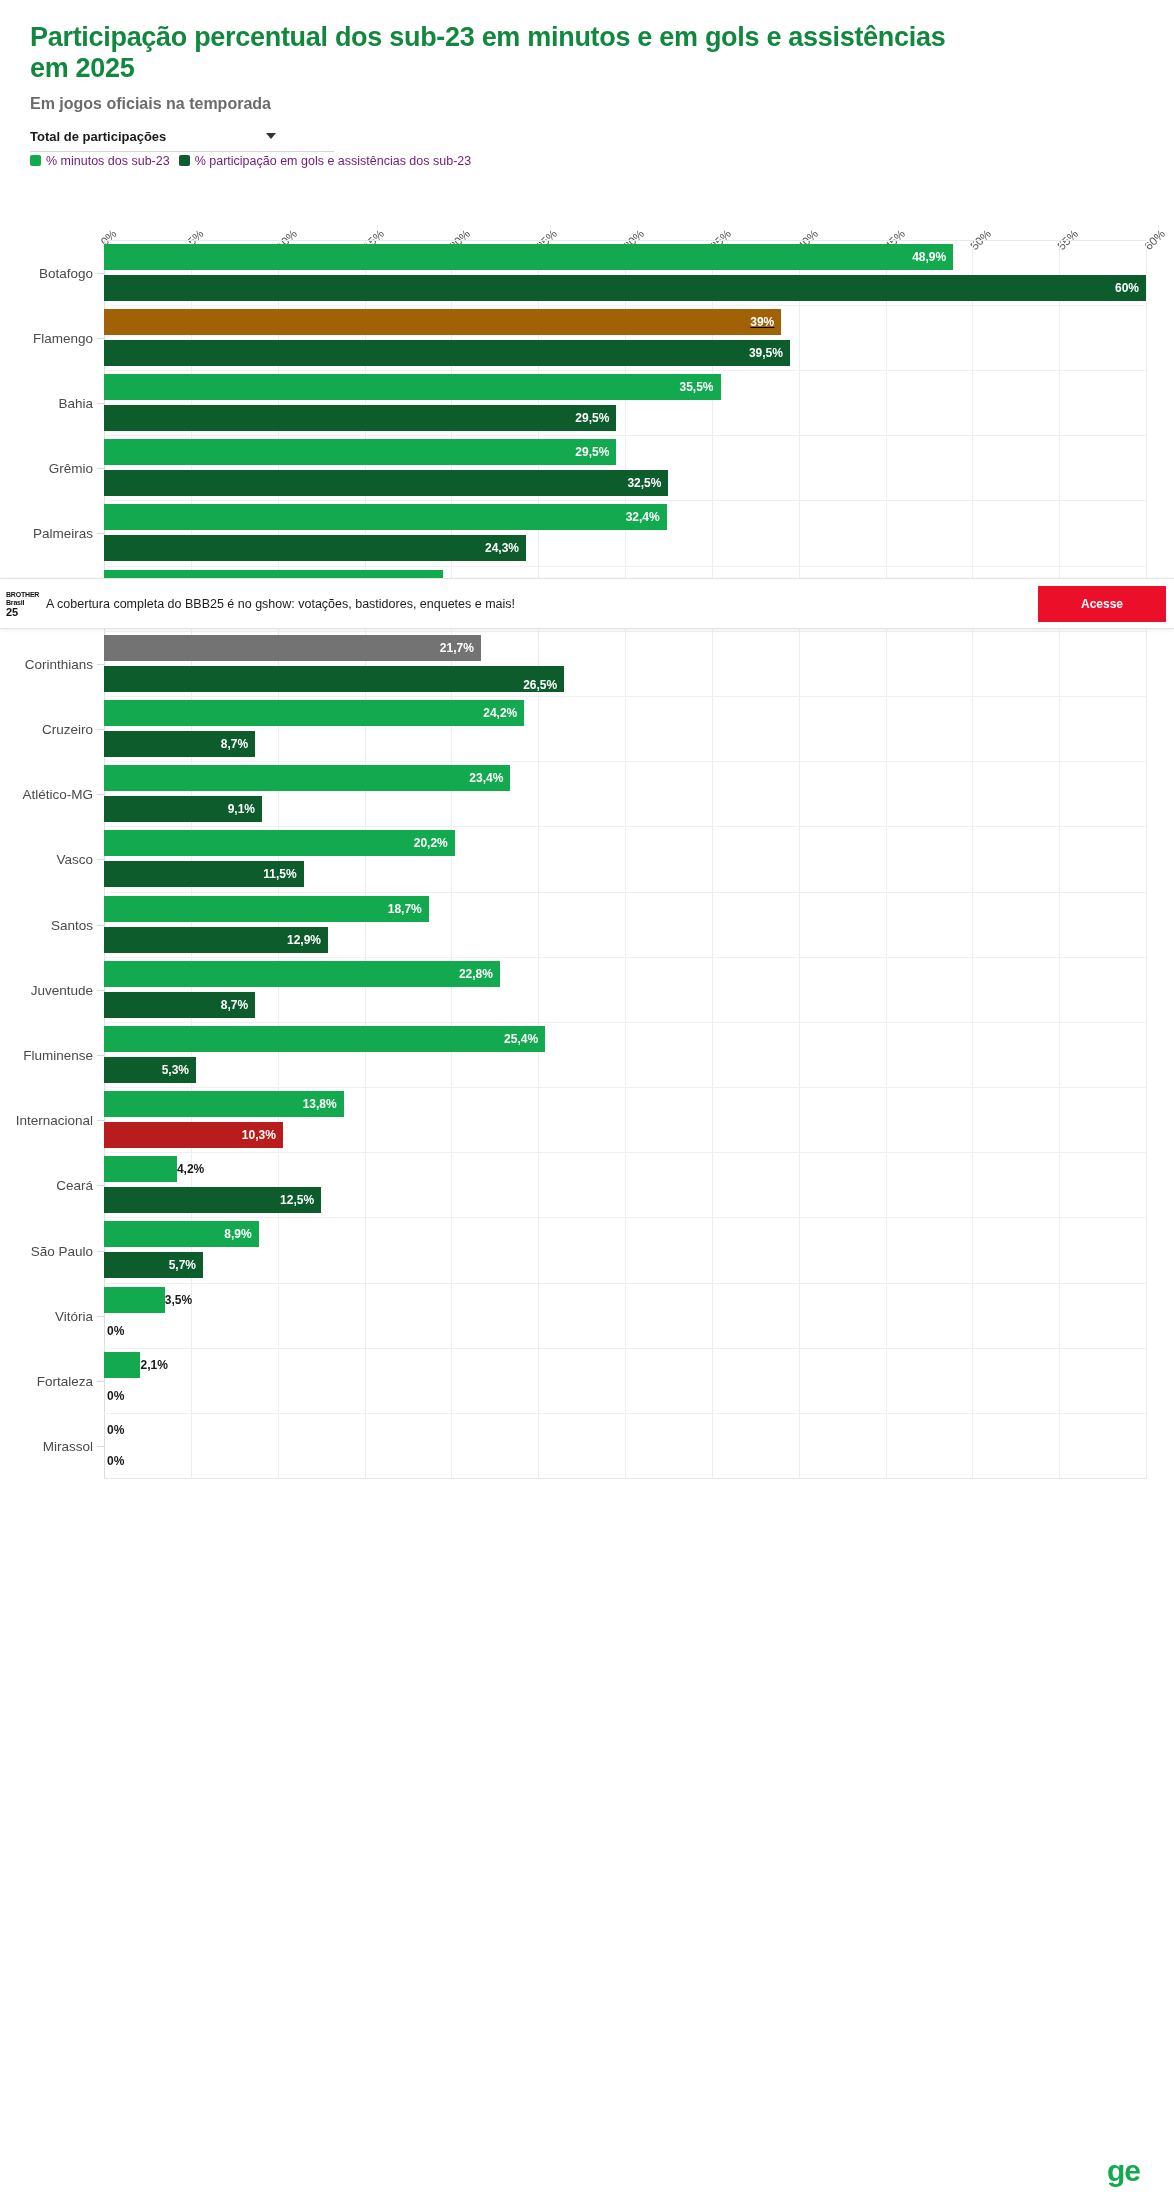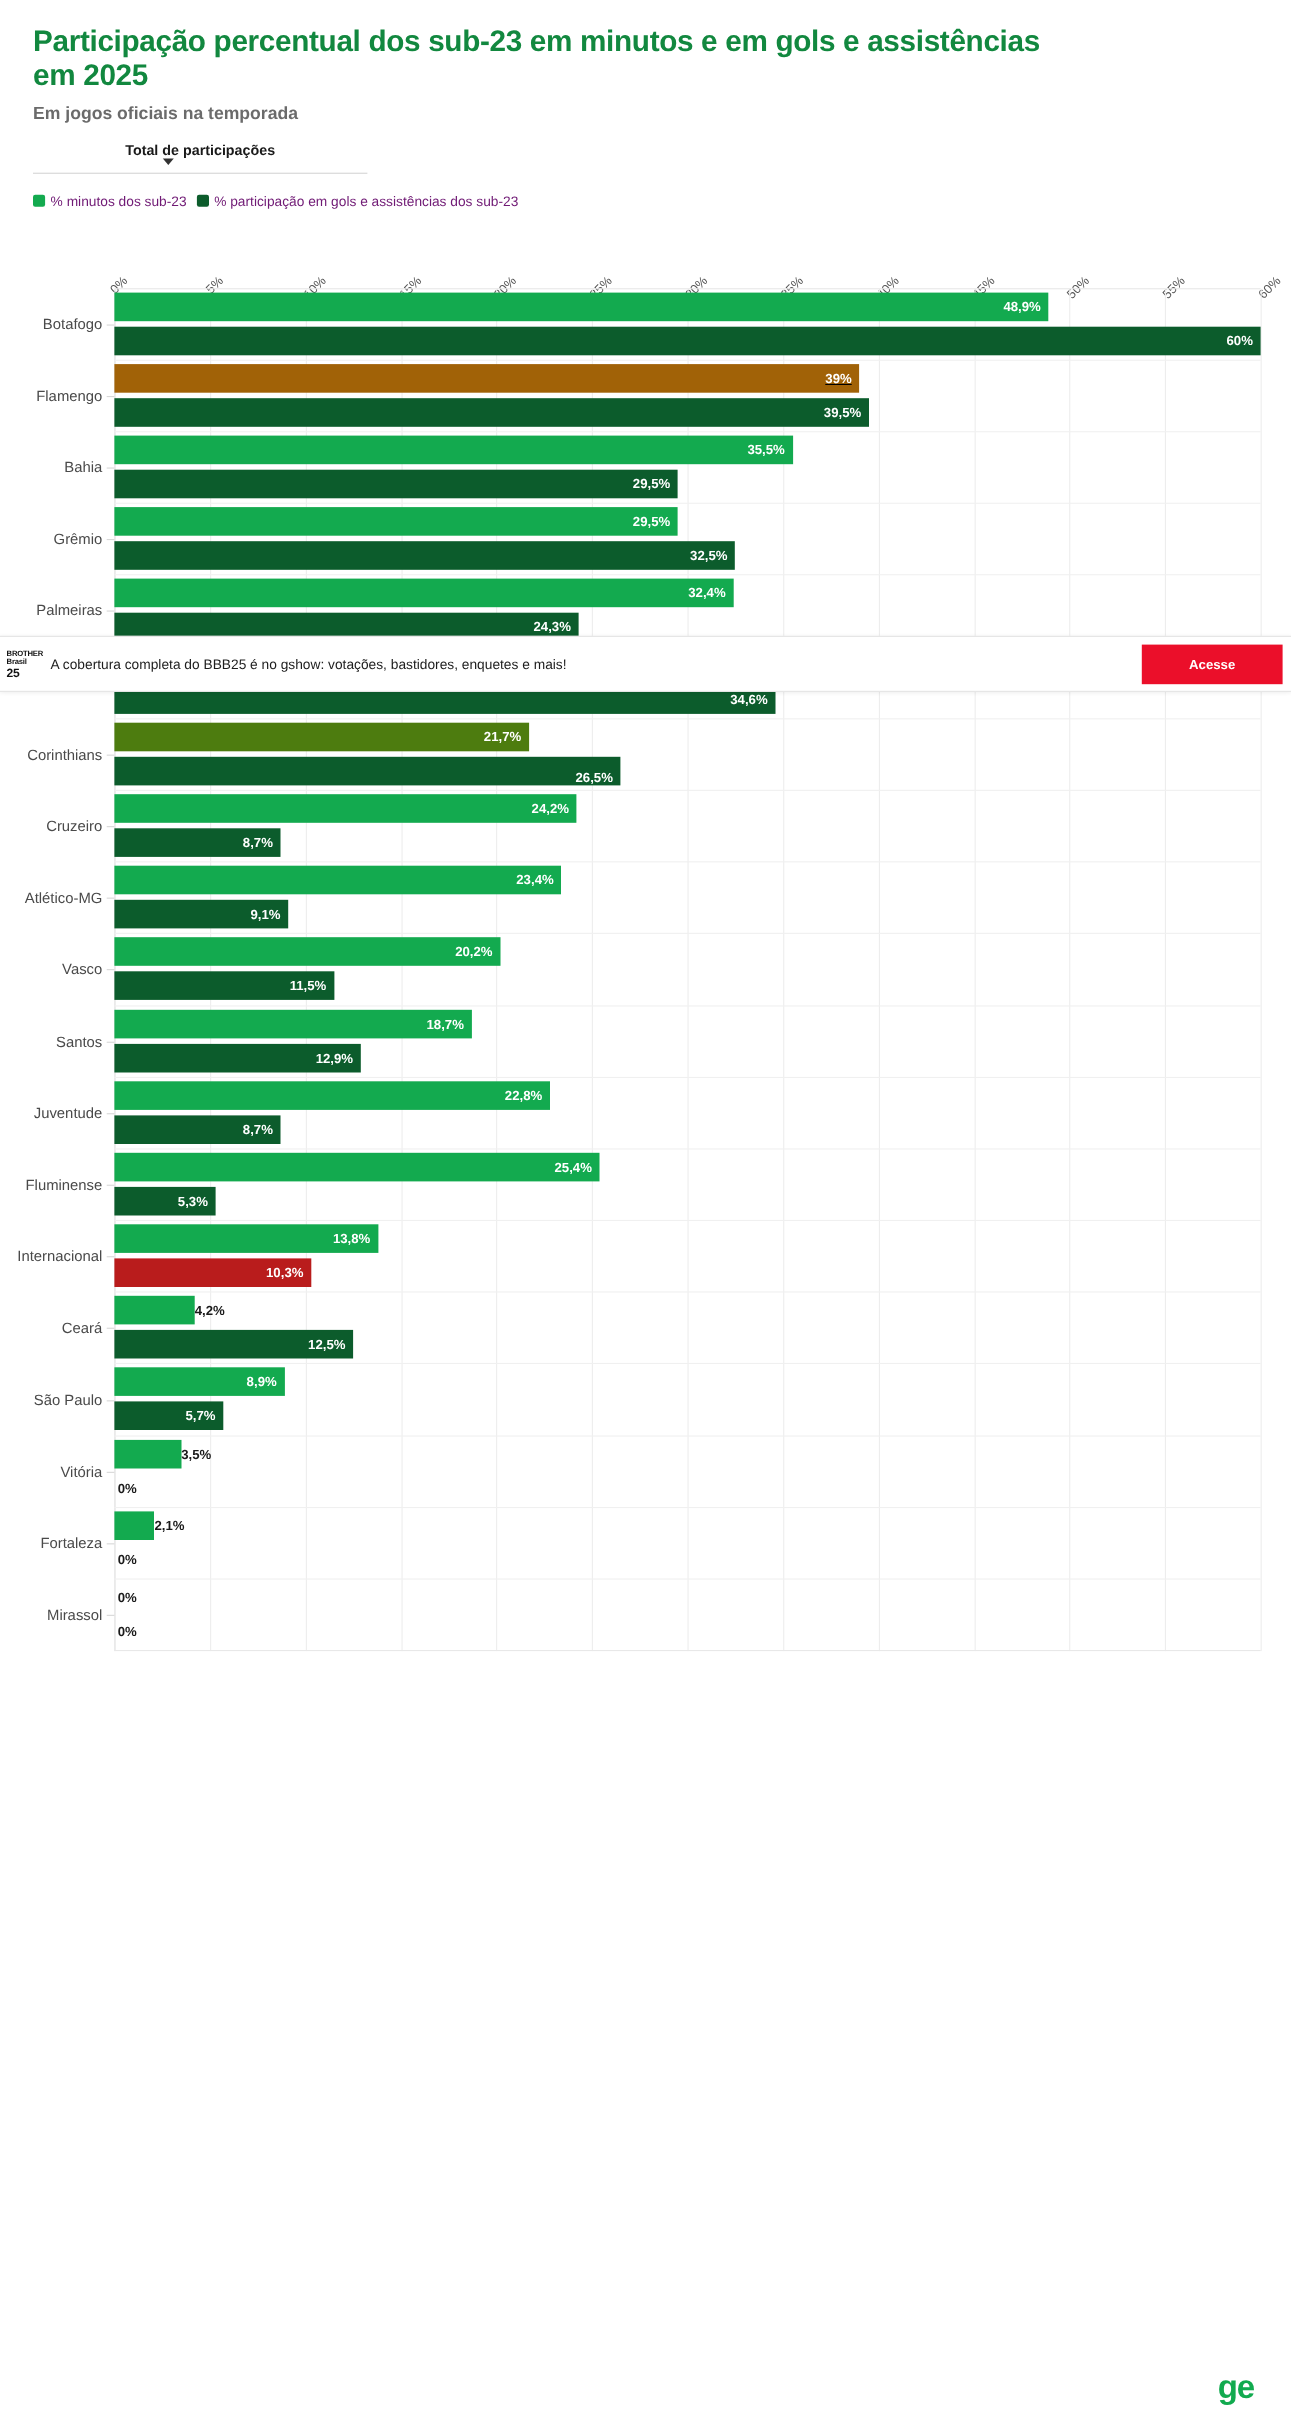--- a/index.html
+++ b/index.html
@@ -21,24 +21,23 @@
     color:#12883f; letter-spacing:-0.3px; margin:0 0 10px 0;
     max-width:960px;
   }
   .subtitle{
     font-size:16px; color:#6b6b6b; font-weight:bold; margin:0 0 16px 0;
   }
 
   
   .select-wrap{
     width:304px; border-bottom:1px solid #d5d5d5;
-    padding:0 0 7px 0; margin:0 0 18px 0;
+    padding:0 0 7px 0; margin:0 0 2px 0;
     display:flex; align-items:center; justify-content:space-between;
     cursor:pointer;
-    flex-direction:column;
   }
   .select-value{font-size:13px;font-weight:bold;color:#1a1a1a;}
   .caret{
     width:0;height:0;border-left:5px solid transparent;border-right:5px solid transparent;
     border-top:6px solid #333; margin-right:58px;
   }
 
   
   .legend{display:flex;align-items:center;gap:9px;margin:0 0 14px 0;}
   .legend-item{display:flex;align-items:center;gap:5px;}
@@ -248,21 +247,21 @@
           <div class="bar light" style="width: 32.5%; background: rgb(19, 170, 79);">
             <span class="bar-val">19,5%</span>
           </div>
           <div class="bar dark" style="width: 57.6667%; background: rgb(12, 92, 44);">
             <span class="bar-val">34,6%</span>
           </div>
         </div>
         <div class="row">
           <div class="tickmark"></div>
           <div class="cat-label">Corinthians</div>
-          <div class="bar light" style="width: 36.1667%; background: #4d7c0f;">
+          <div class="bar light" style="width: 36.1667%; background: #737373;">
             <span class="bar-val">21,7%</span>
           </div>
           <div class="bar dark" style="width: 44.1667%; background: rgb(12, 92, 44); align-items: flex-end;">
             <span class="bar-val">26,5%</span>
           </div>
         </div>
         <div class="row">
           <div class="tickmark"></div>
           <div class="cat-label">Cruzeiro</div>
           <div class="bar light" style="width: 40.3333%; background: rgb(19, 170, 79);">

